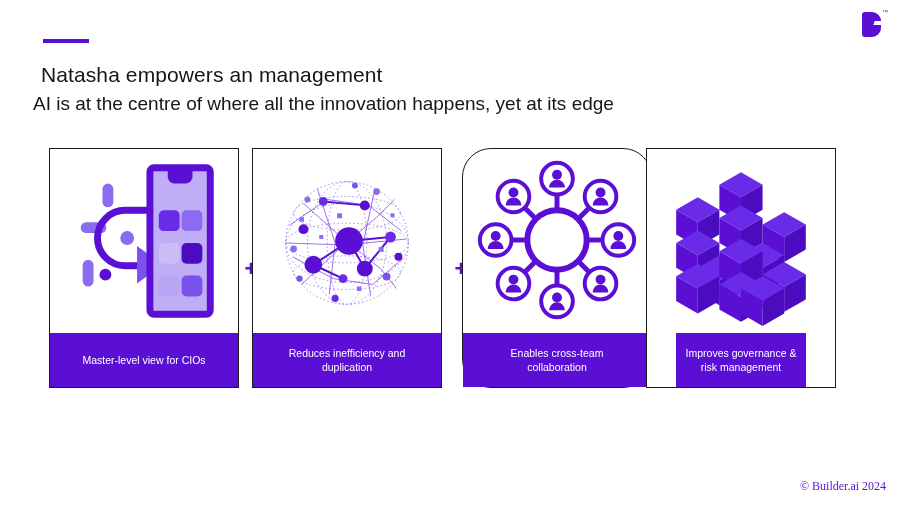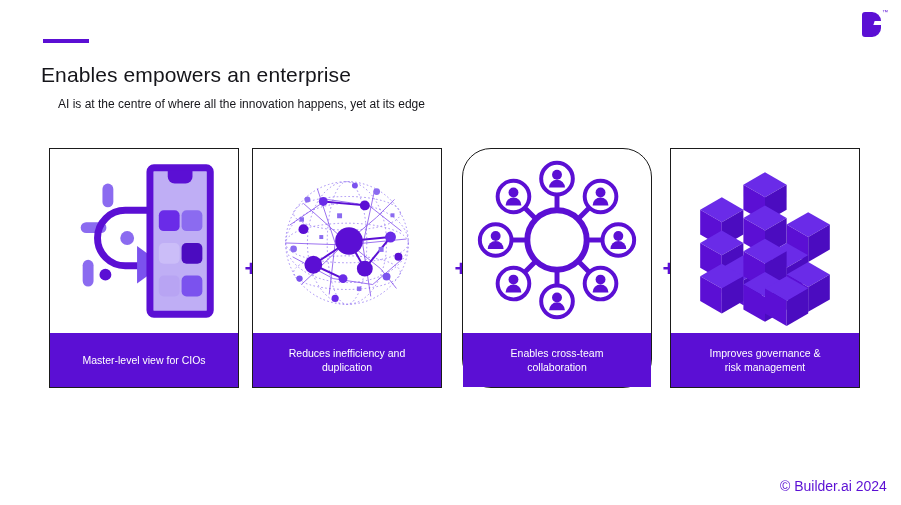--- a/index.html
+++ b/index.html
@@ -68,23 +68,23 @@
     font-size: 21px;
     line-height: 26px;
     font-weight: normal;
     letter-spacing: 0.1px;
     color: #15151a;
     margin: 0;
     white-space: nowrap;
   }
   #page-subtitle {
     position: absolute;
-    left: 58px;
+    left: 33px;
     top: 95px;
-    font-size: 12px;
+    font-size: 19px;
     line-height: 18px;
     color: #16161b;
     margin: 0;
     white-space: nowrap;
   }
 
   
   #cards-row {
     position: absolute;
     left: 41px;
@@ -132,39 +132,40 @@
     line-height: 22px;
     font-weight: bold;
     text-align: center;
   }
 
   .art-svg { display: block; width: 100%; height: 100%; }
 
   
   #footer-copyright {
     position: absolute;
-    left: 780px;
+    left: 800px;
     top: 481px;
-    font-size: 14px;
+    font-size: 12px;
     line-height: 11px;
     color: #5B0FD4;
     white-space: nowrap;
+    font-family: Liberation Serif, serif;
   }
 </style>
 </head>
 <body>
 
 <div id="brand-logo">
   <div class="logo-b"></div>
   <div class="logo-notch"></div>
   <div class="logo-tm">™</div>
 </div>
 
 <div id="accent-rule"></div>
-<h1 id="page-title">Enables empowers an enterprise</h1>
+<h1 id="page-title">Natasha empowers an management</h1>
 <p id="page-subtitle">AI is at the centre of where all the innovation happens, yet at its edge</p>
 
 <div id="cards-row">
 
   <div class="card" style="left:0px;margin-left:8px;">
     <div class="card-art">
       <svg class="art-svg" viewBox="0 0 190 186" xmlns="http://www.w3.org/2000/svg">
 
         <rect x="53" y="35" width="11" height="24" rx="5.5" fill="#8B6BF0"></rect>
         <rect x="31" y="74" width="26" height="11" rx="5.5" fill="#8B6BF0"></rect>
@@ -321,21 +322,21 @@
           </g>
         </g>
       </svg>
     </div>
     <div class="card-label">Enables cross-team
 collaboration</div>
   </div>
 
   <div class="plus-sep" style="left:617px;">+</div>
 
-  <div class="card" style="left:629px;">
+  <div class="card" style="left:605px;align-items:center;">
     <div class="card-art">
       <svg class="art-svg" viewBox="0 0 190 186" xmlns="http://www.w3.org/2000/svg">
         <defs>
           <g id="iso-cube">
             <polygon points="0,-18 26,-3 0,12 -26,-3" fill="#6A2BE8"></polygon>
             <polygon points="-26,-3 0,12 0,42 -26,27" fill="#5B0FD4"></polygon>
             <polygon points="26,-3 0,12 0,42 26,27" fill="#4B0CC0"></polygon>
           </g>
         </defs>
         <g transform="translate(95,84) scale(0.84)">

